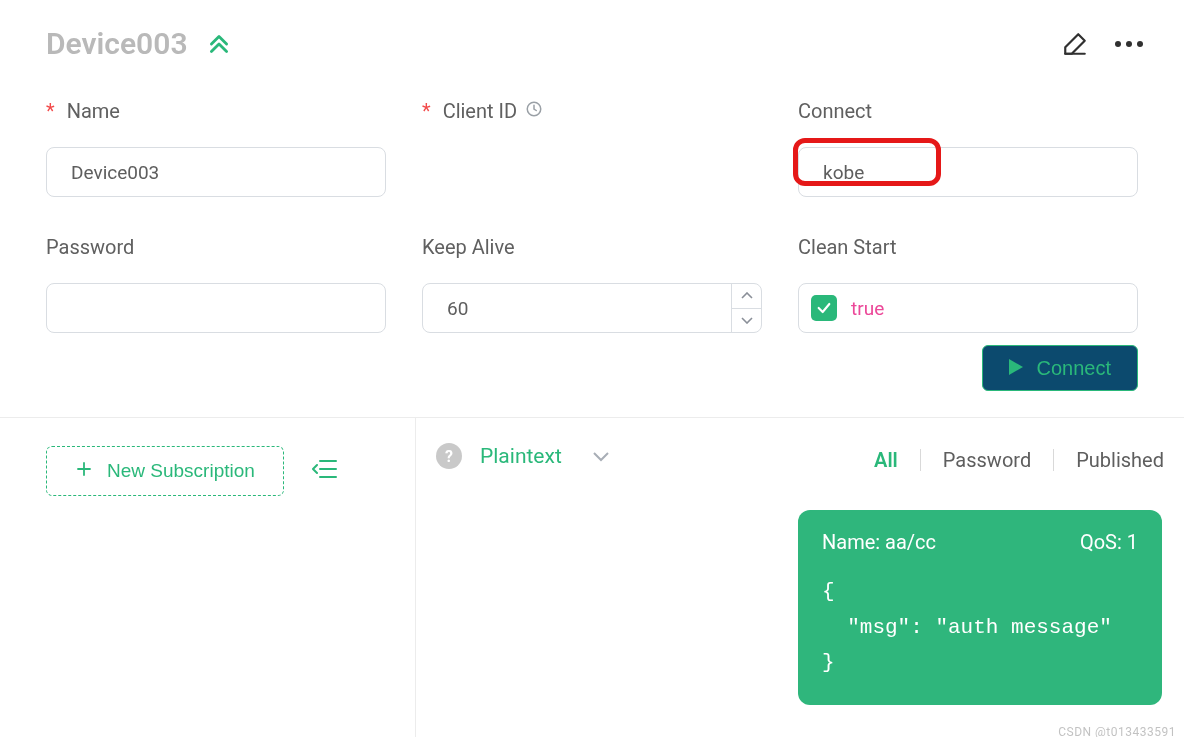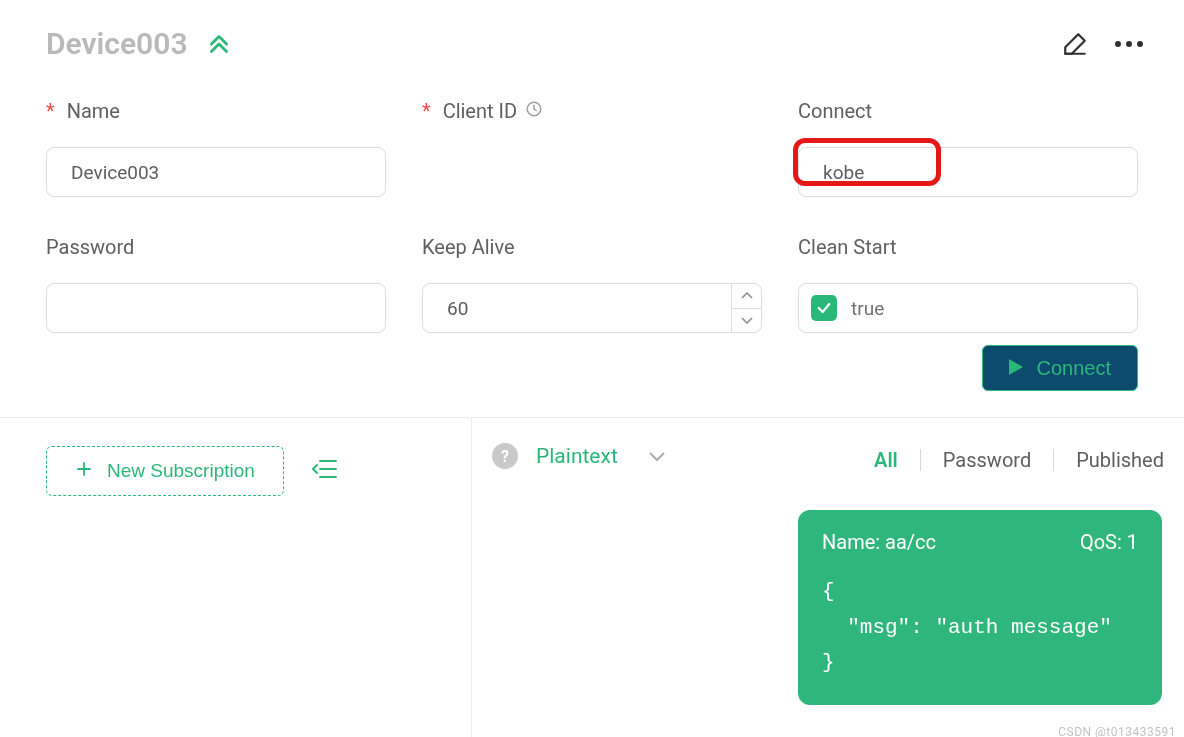--- a/index.html
+++ b/index.html
@@ -19,27 +19,27 @@
   .input-wrap input { border:none; outline:none; font-size:19px; color:#5e5e5e; flex:1; background:transparent; font-family:inherit; }
   .input-wrap .after-icon { flex:0 0 auto; display:flex; align-items:center; }
   .username-box { position:relative; }
   .username-highlight { position:absolute; top:-10px; left:-6px; width:148px; height:48px; border:5px solid #e51818; border-radius:12px; pointer-events:none; }
   .stepper { position:relative; }
   .stepper .arrows { position:absolute; top:0; right:0; height:100%; width:30px; border-left:1px solid #d9dde2; display:flex; flex-direction:column; }
   .stepper .arrows > div { flex:1; display:flex; align-items:center; justify-content:center; cursor:pointer; color:#8a8f98; }
   .stepper .arrows > div + div { border-top:1px solid #d9dde2; }
   .checkbox { width:26px; height:26px; border-radius:5px; background:#2ab87a; display:flex; align-items:center; justify-content:center; margin-left:-4px; }
   .checkbox svg { display:block; }
-  .cleanstart-val { margin-left:14px; font-size:19px; color:#737373; }
+  .cleanstart-val { margin-left:14px; font-size:19px; color:#ec4899; }
 
   .connect-row { display:flex; justify-content:flex-end; padding:0 46px 26px 46px; }
   .connect-btn { border:1px solid #2ab87a; color:#2ab87a; background:#0c4a6e; border-radius:6px; height:46px; padding:0 26px; display:flex; align-items:center; gap:14px; font-size:20px; cursor:pointer; }
 
   .lower { display:flex; height:320px; border-top:1px solid #ececec; }
-  .left-pane { width:472px; border-right:1px solid #ececec; padding:28px 16px 0 46px; display:flex; align-items:flex-start; gap:28px; }
+  .left-pane { width:416px; border-right:1px solid #ececec; padding:28px 16px 0 46px; display:flex; align-items:flex-start; gap:28px; }
   .newsub-btn { border:1.6px dashed #2ab87a; border-radius:6px; height:50px; padding:0 28px; display:flex; align-items:center; gap:14px; color:#2ab87a; font-size:19px; cursor:pointer; background:#fff; }
   .collapse-list-icon { margin-top:12px; }
 
   .right-pane { flex:1; position:relative; padding:18px 20px 0 20px; }
   .rp-top { display:flex; align-items:center; justify-content:space-between; height:40px; }
   .rp-left { display:flex; align-items:center; gap:18px; }
   .help-circle { width:26px; height:26px; border-radius:50%; background:#c9c9c9; color:#fff; display:flex; align-items:center; justify-content:center; font-size:16px; font-weight:700; }
   .plaintext-dd { display:flex; align-items:center; gap:30px; color:#2ab87a; font-size:21px; cursor:pointer; }
   .filter-tabs { display:flex; align-items:center; gap:22px; font-size:20px; color:#5e5e5e;margin-top:8px; }
   .filter-tabs .sep { width:1px; height:22px; background:#d9d9d9; }

